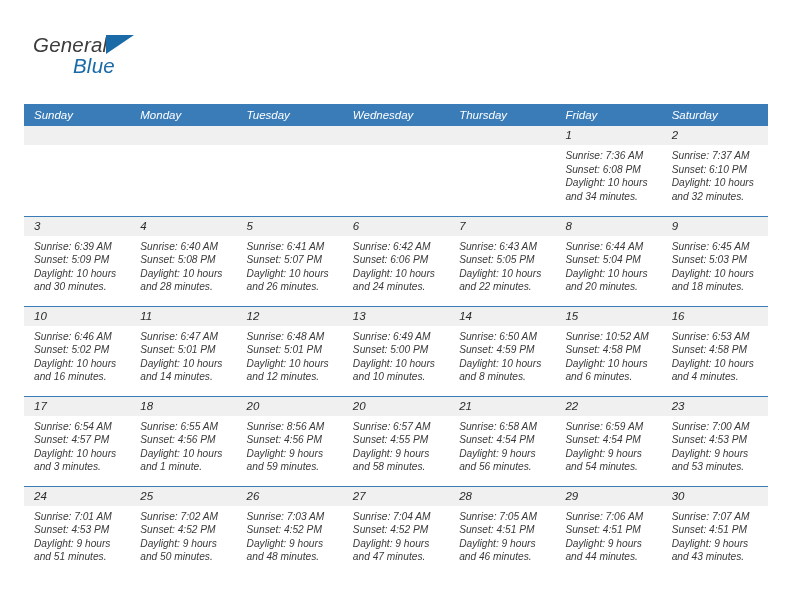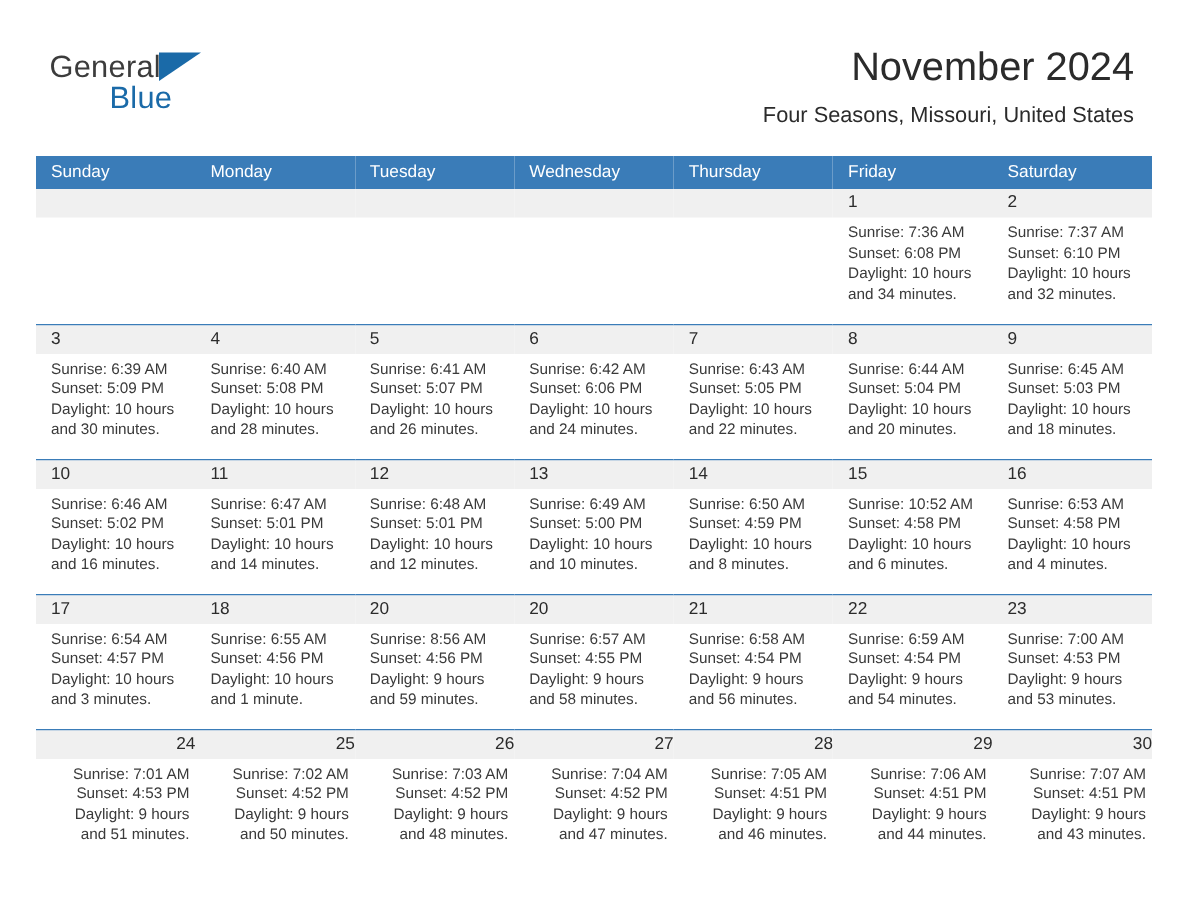--- a/index.html
+++ b/index.html
@@ -12,20 +12,21 @@
     height: 612px;
     font-family: "Liberation Sans", sans-serif;
     color: #000000;
     overflow: hidden;
   }
   .page {
     position: relative;
     width: 724px;
     height: 612px;
     box-sizing: border-box;
+    font-style: italic;
   }
 
   
   .header {
     position: absolute;
     left: 0;
     top: 0;
     width: 792px;
     height: 104px;
   }
@@ -105,21 +106,21 @@
     font-size: 11.5px;
     font-weight: normal;
     text-align: left;
     padding: 5px 0 5px 10px;
     height: 12px;
     border: none;
     margin-left: 42px;
   }
 
   .calendar tbody tr { height: 90px; }
-  .calendar tbody tr.last { height: 91px; text-align: right; }
+  .calendar tbody tr.last { height: 91px; }
 
   .calendar tbody td {
     vertical-align: top;
     padding: 0;
     border-top: 1px solid #3a7cb8;
     background: #ffffff;
   }
   .calendar tbody tr:first-child td {
     border-top: none;
   }
@@ -155,24 +156,20 @@
 <div class="page">
 
   <div class="header">
 
     <div class="brand">
       <span class="brand-general">General</span>
       <span class="brand-triangle"></span>
       <span class="brand-blue">Blue</span>
     </div>
 
-    <div class="title-block">
-      <div class="cal-title">November 2024</div>
-      <div class="cal-subtitle">Four Seasons, Missouri, United States</div>
-    </div>
 
   </div>
 
   <table class="calendar">
     <colgroup>
       <col>
         <col>
         <col>
         <col>
         <col>

